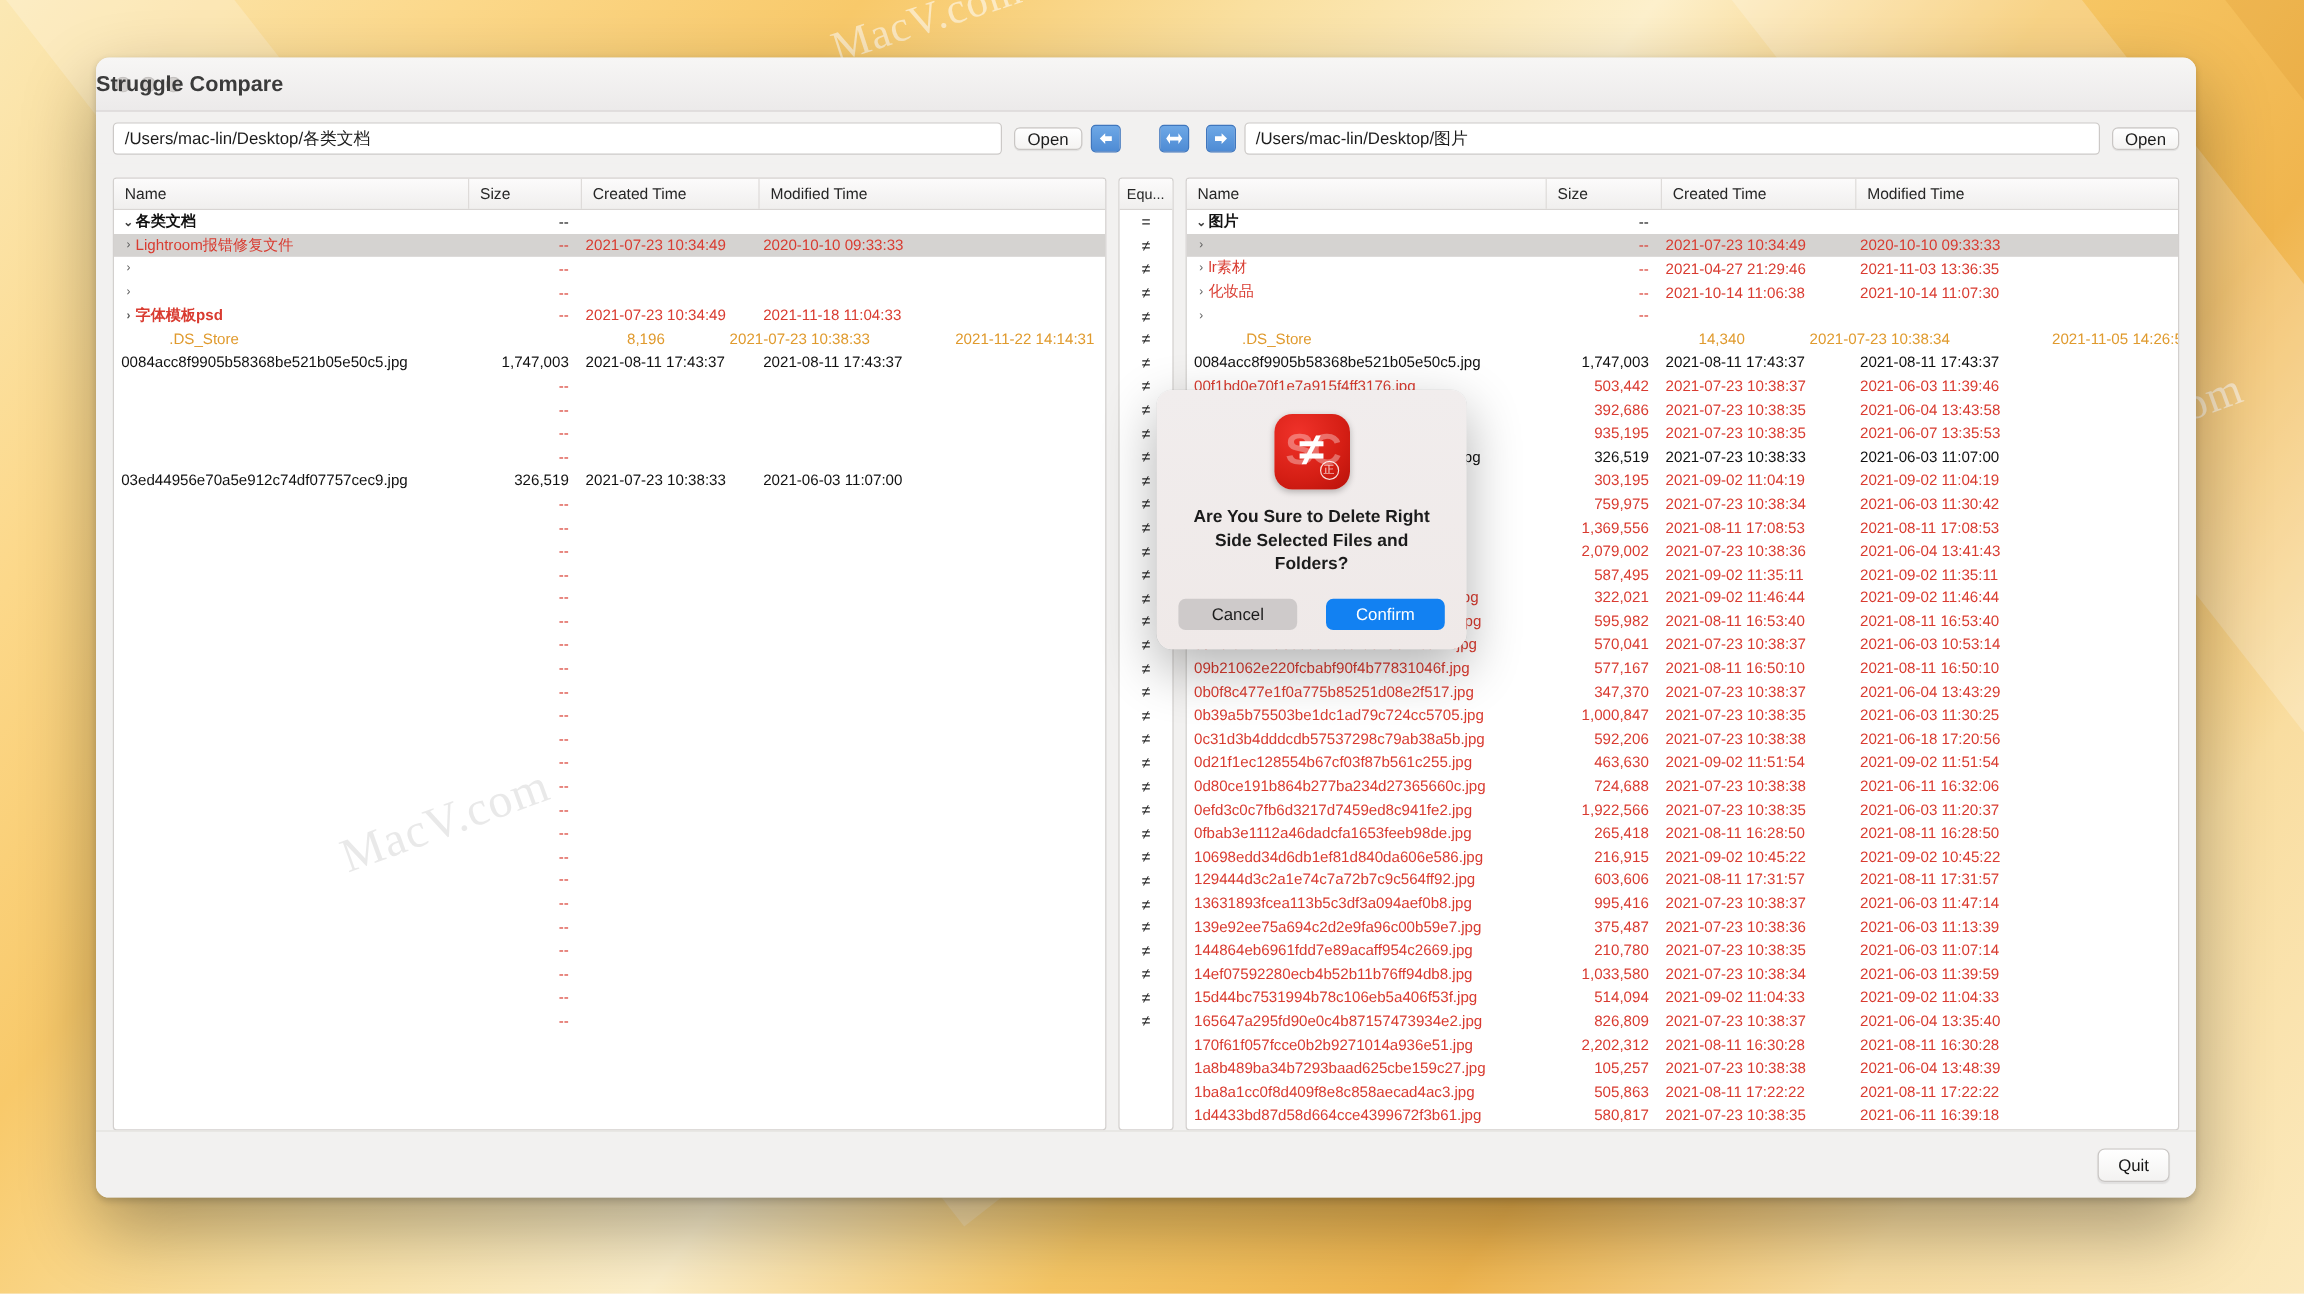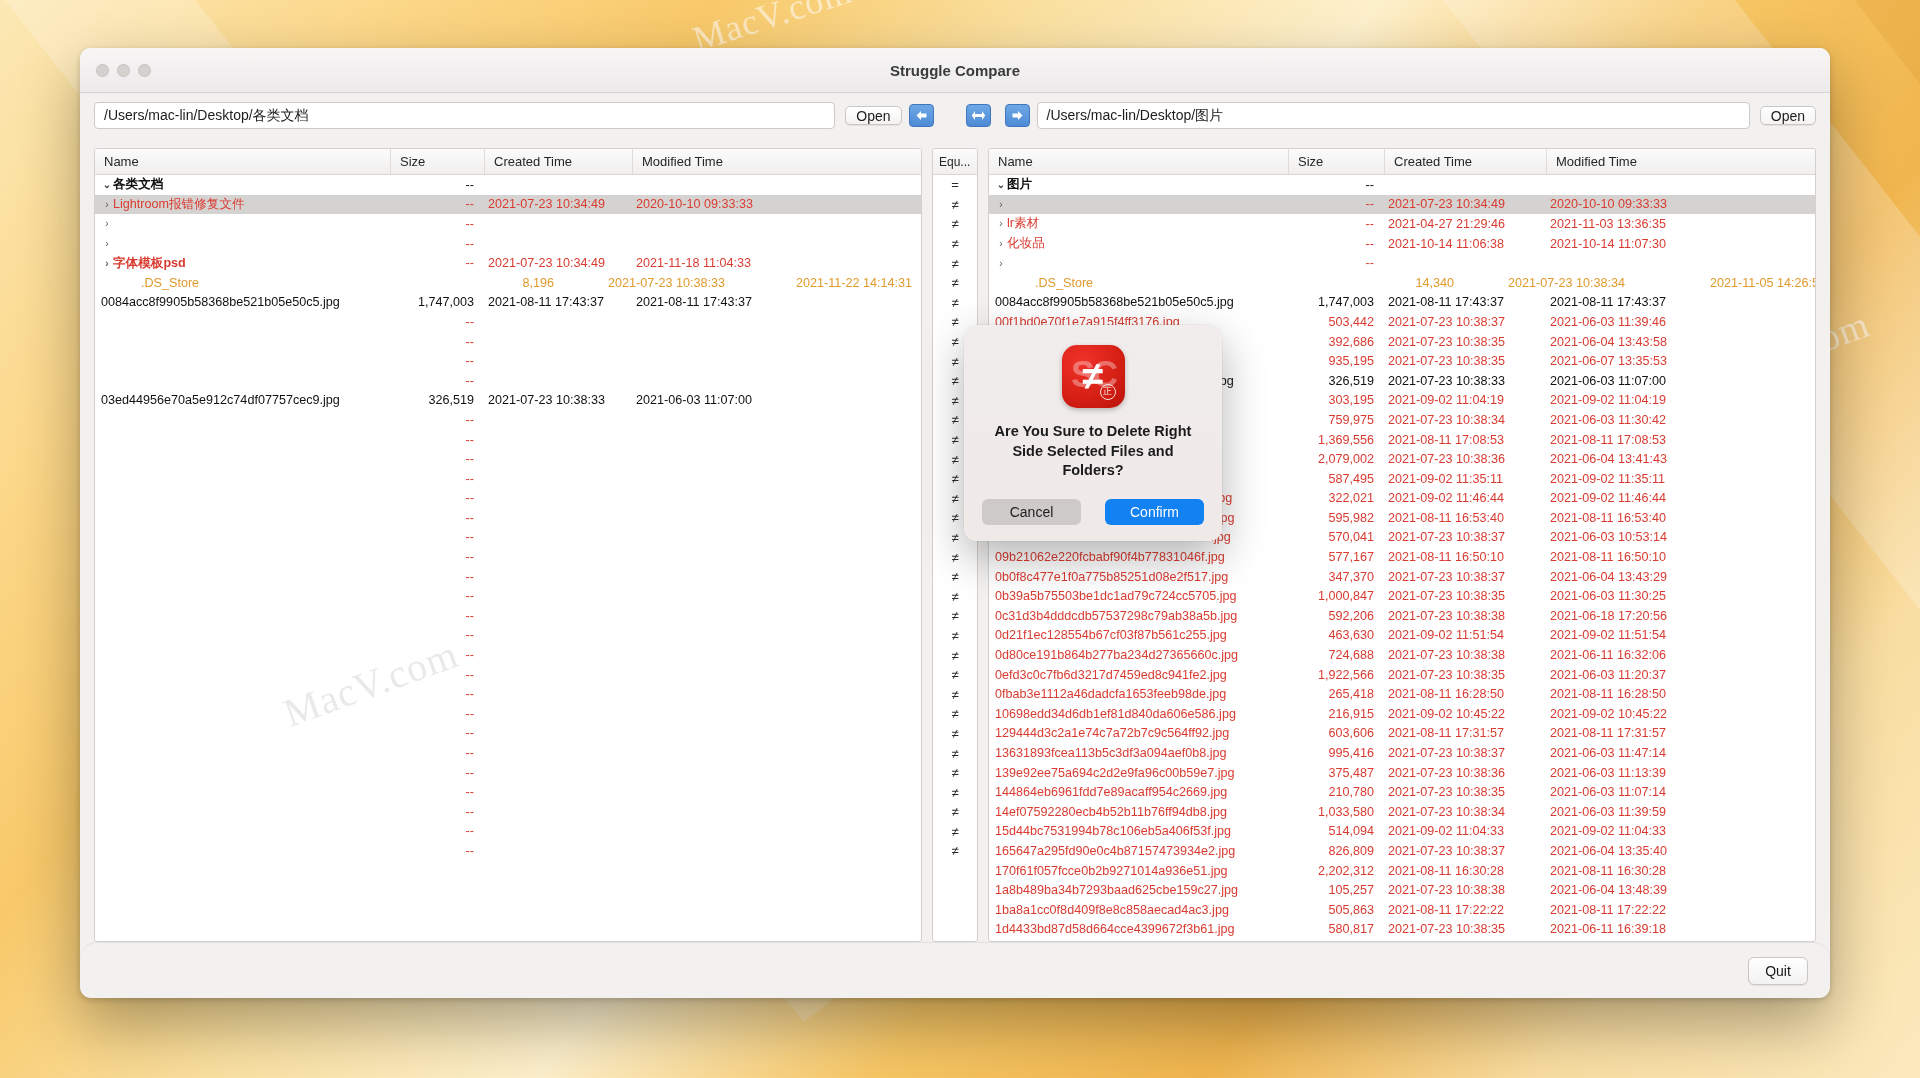--- a/index.html
+++ b/index.html
@@ -66,22 +66,22 @@
     position: relative;
     flex: none;
   }
   .traffic {
     display: flex; gap: 8px;
     padding-left: 16px;
   }
   .dot { width: 13px; height: 13px; border-radius: 50%; background: #d4d1cf; border: 1px solid rgba(0,0,0,0.07); }
   .title {
     position: absolute; left: 0; right: 0;
-    text-align: center;
-    font-size: 15px; font-weight: bold; color: #3b3b3b;
+    text-align: left;
+    font-size: 18px; font-weight: bold; color: #3b3b3b;
   }
 
   
   .toolbar {
     display: flex; align-items: center;
     padding: 9px 14px 7px 14px;
     gap: 0;
     flex: none;
     background: #f2f1f0;
   }
@@ -205,21 +205,20 @@
   .k-bold  { font-weight: bold; }
 
   
   .footer {
     flex: none;
     height: 56px;
     display: flex; align-items: center; justify-content: flex-end;
     padding: 0 22px;
     background: #f2f1f0;
     border-top: 1px solid #e2dfdd;
-    border-radius: 17px;
   }
   .quit-btn {
     min-width: 60px; height: 28px;
     background: linear-gradient(#ffffff,#f3f2f1);
     border: 1px solid #c9c6c4; border-radius: 6px;
     display: flex; align-items: center; justify-content: center;
     font-size: 14px; color: #161616;
     box-shadow: 0 1px 1px rgba(0,0,0,0.07);
     cursor: default;
   }

